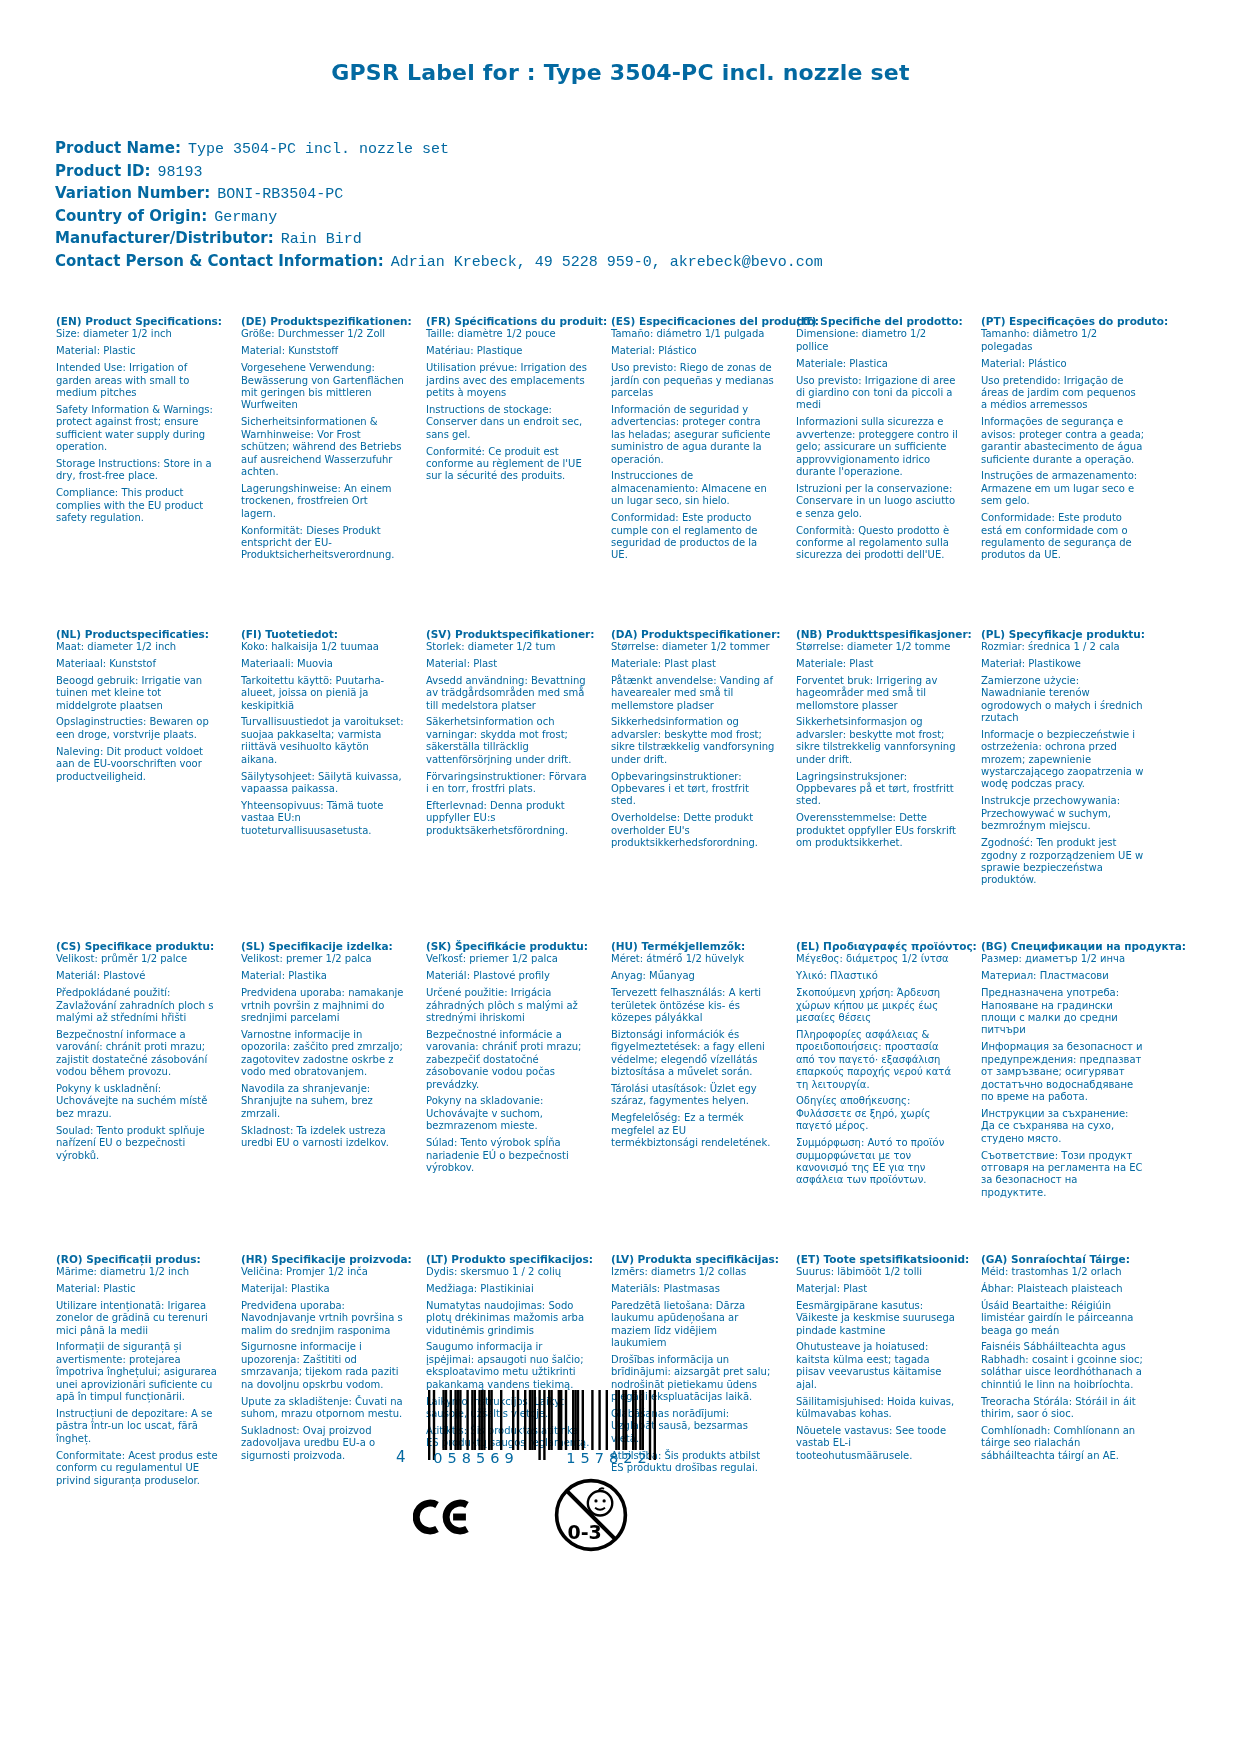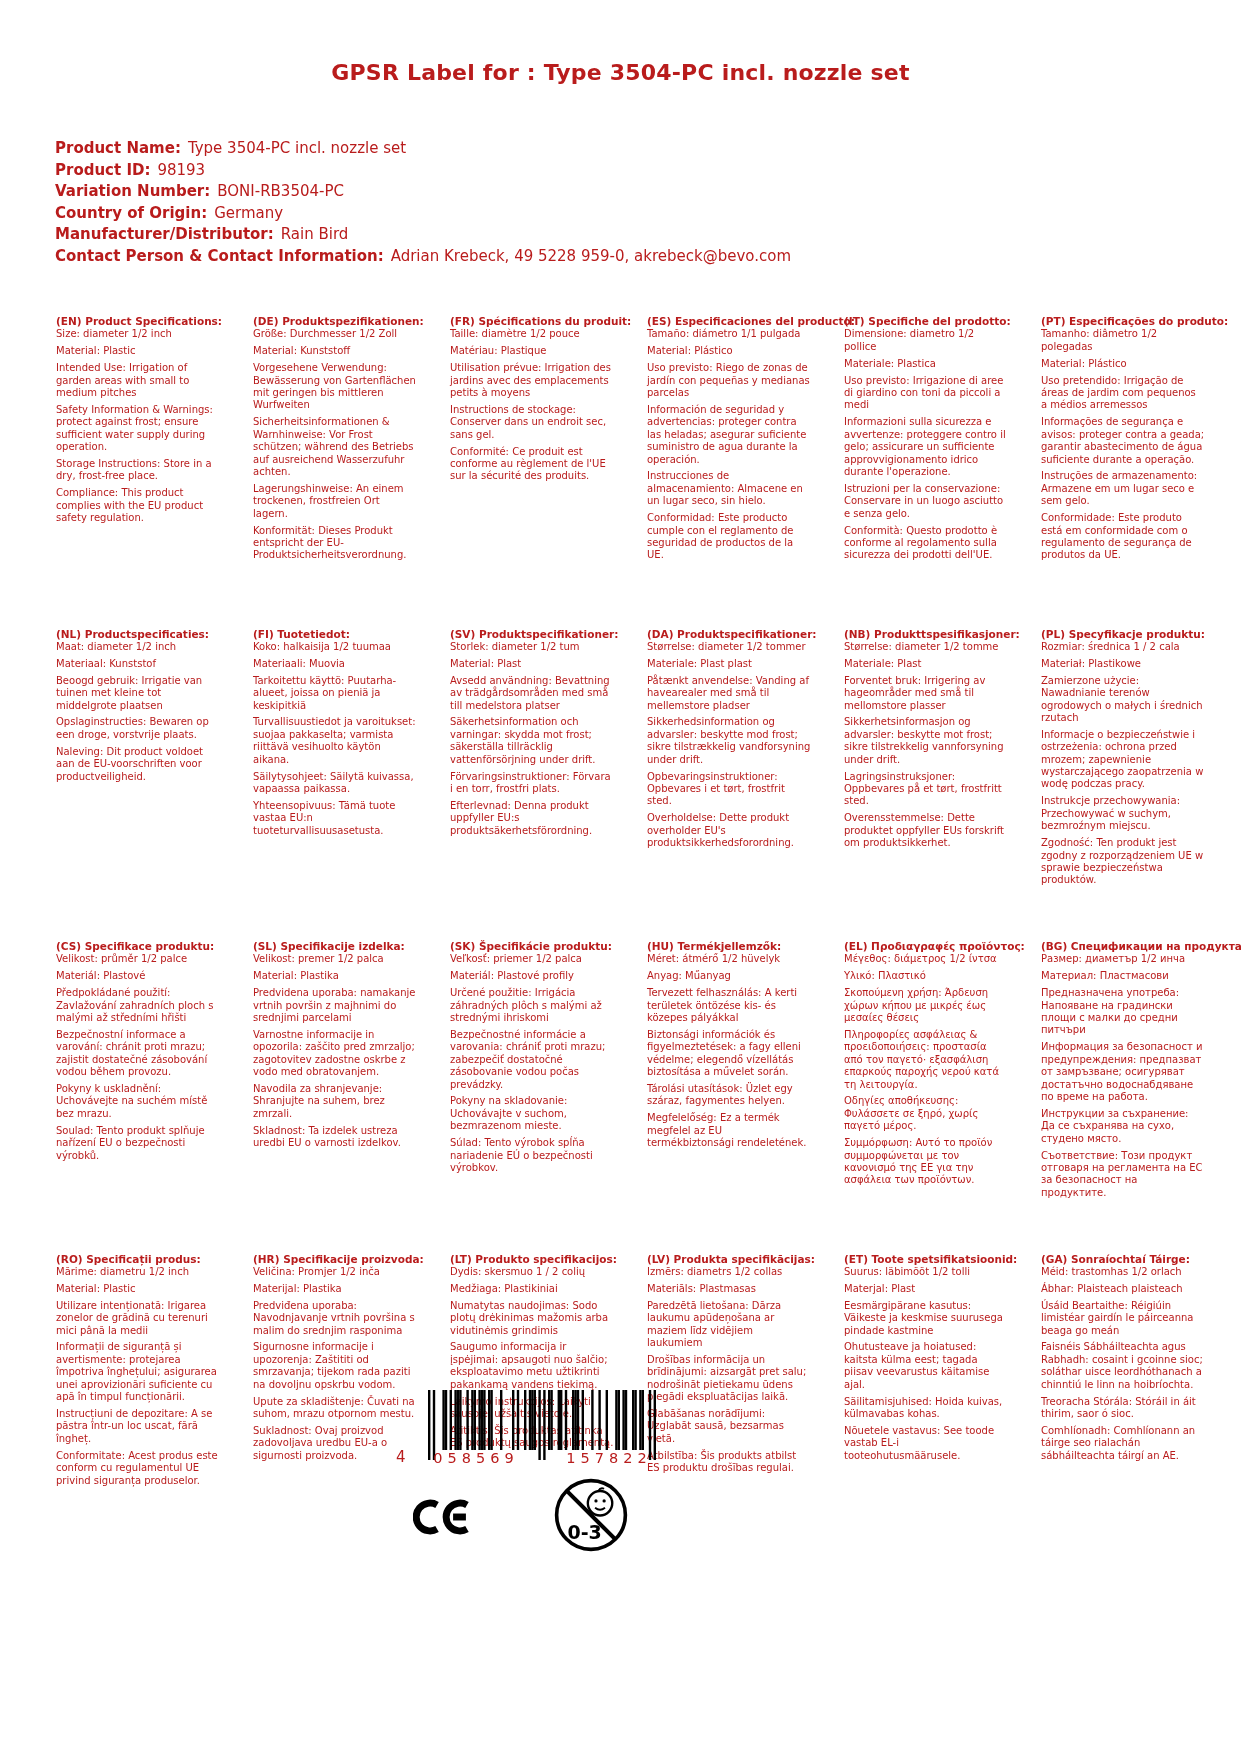--- a/index.html
+++ b/index.html
@@ -1,29 +1,29 @@
 <!DOCTYPE html>
 <html><head>
 <meta charset="utf-8">
 <style>
   html,body { margin:0; padding:0; background:#ffffff; }
   .page {
     position:relative; width:1241px; height:1754px; background:#fff;
-    font-family:"DejaVu Sans", sans-serif; color:#b91c1c; overflow:hidden;
+    font-family:"DejaVu Sans", sans-serif; color:#0369a1; overflow:hidden;
   }
   .title {
     position:absolute; top:60px; left:0; width:100%;
     text-align:center; font-size:22px; font-weight:bold; letter-spacing:0.2px;
   }
   .product-info { position:absolute; left:55px; top:138px; font-size:15px; line-height:21.5px; }
   .pi-row .lbl { font-weight:bold; }
-  .pi-row .val { margin-left:7px; }
+  .pi-row .val { margin-left:7px;font-family:Liberation Mono, monospace; }
   .lang-grid {
     position:absolute; left:56px; top:315px;
-    display:grid; grid-template-columns:repeat(6,164px); column-gap:33px;
+    display:grid; grid-template-columns:repeat(6,164px); column-gap:21px;
     grid-auto-rows:312.5px;
   }
   .lang-block { font-size:10px; line-height:12.4px; }
   .lang-heading { font-weight:bold; font-size:10.5px; white-space:nowrap; margin-bottom:1px; }
   .lang-par { margin:0 0 4.5px 0; }
   .lang-par:last-child { margin-bottom:0; }
   .barcode { position:absolute; left:388px; top:1390px; width:280px; height:95px; }
   .bc-lead { position:absolute; left:8px; top:58px; font-size:15px; }
   .bc-bars { position:absolute; left:40px; top:0; }
   .bc-bars svg rect { fill:#000; }

